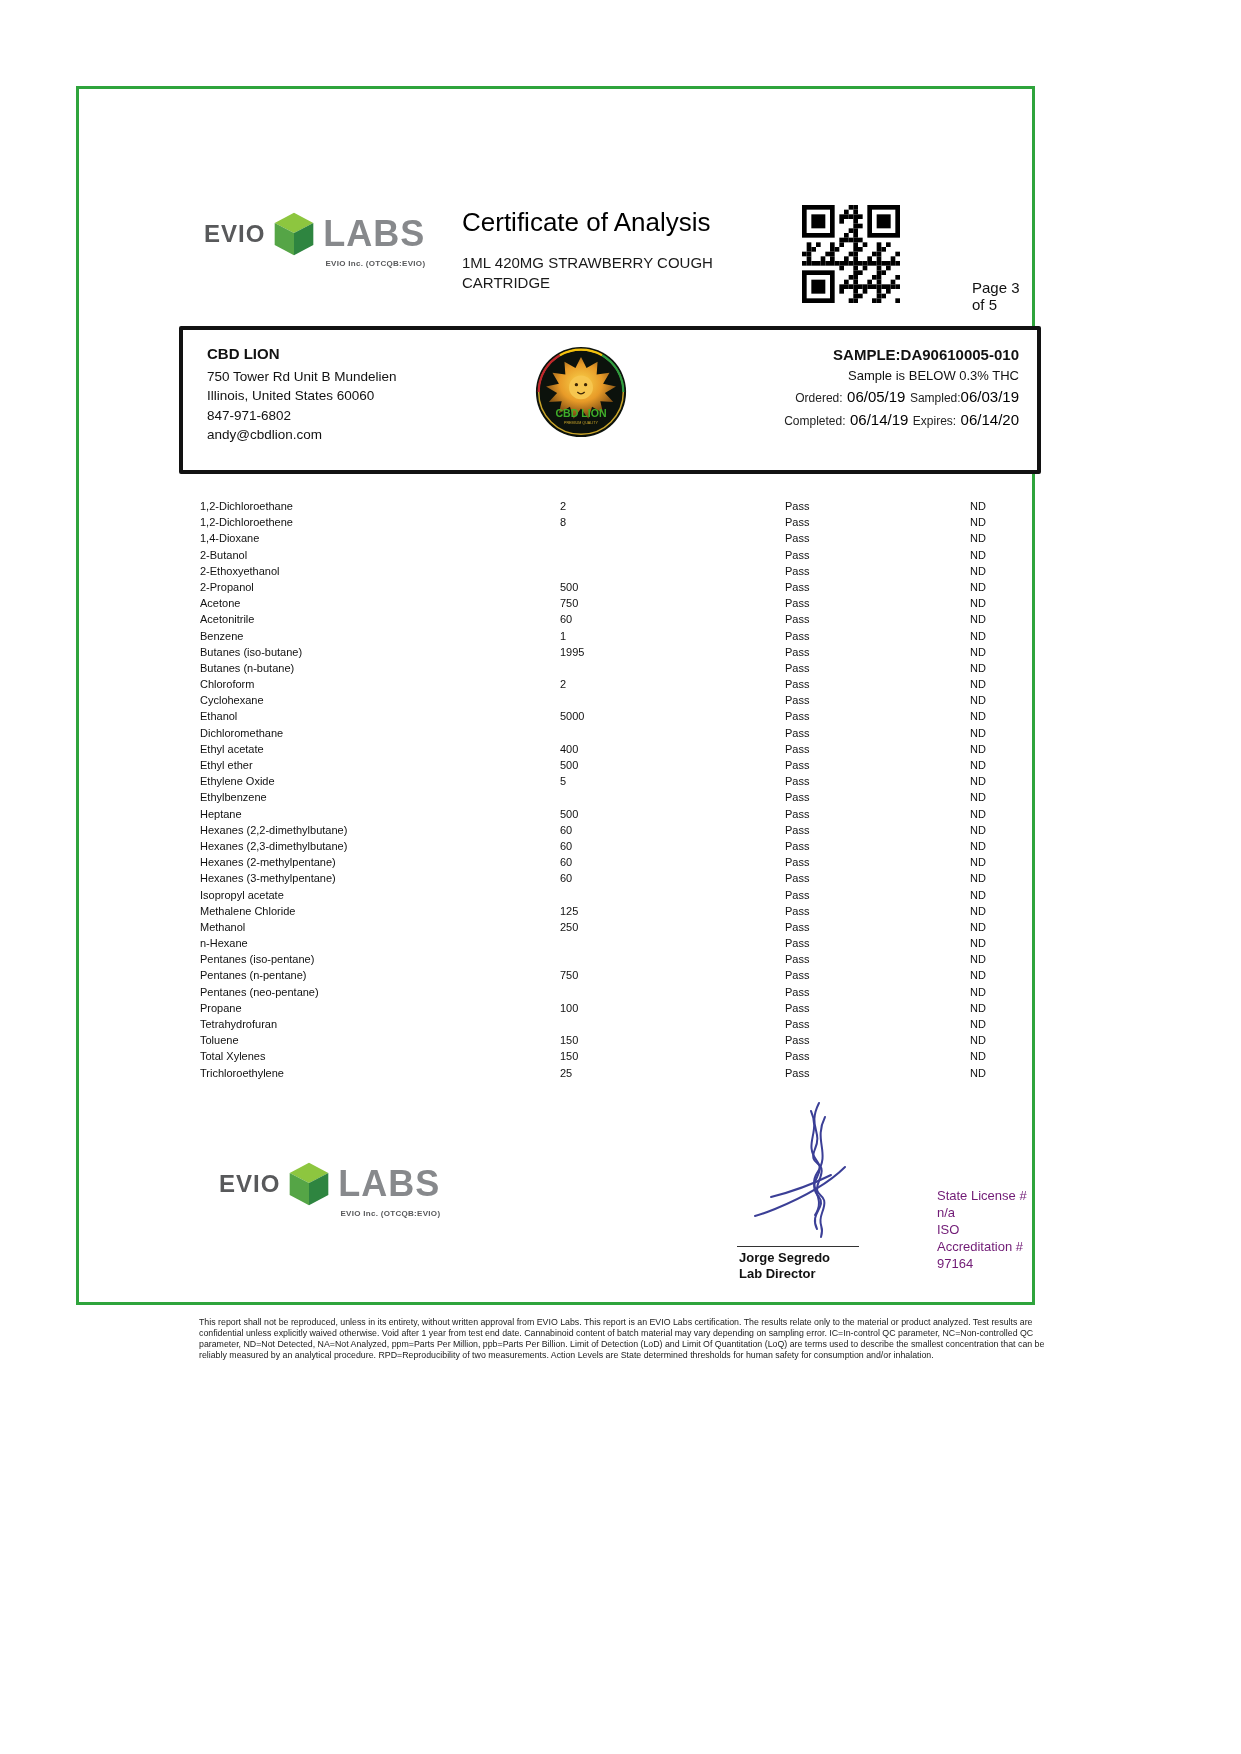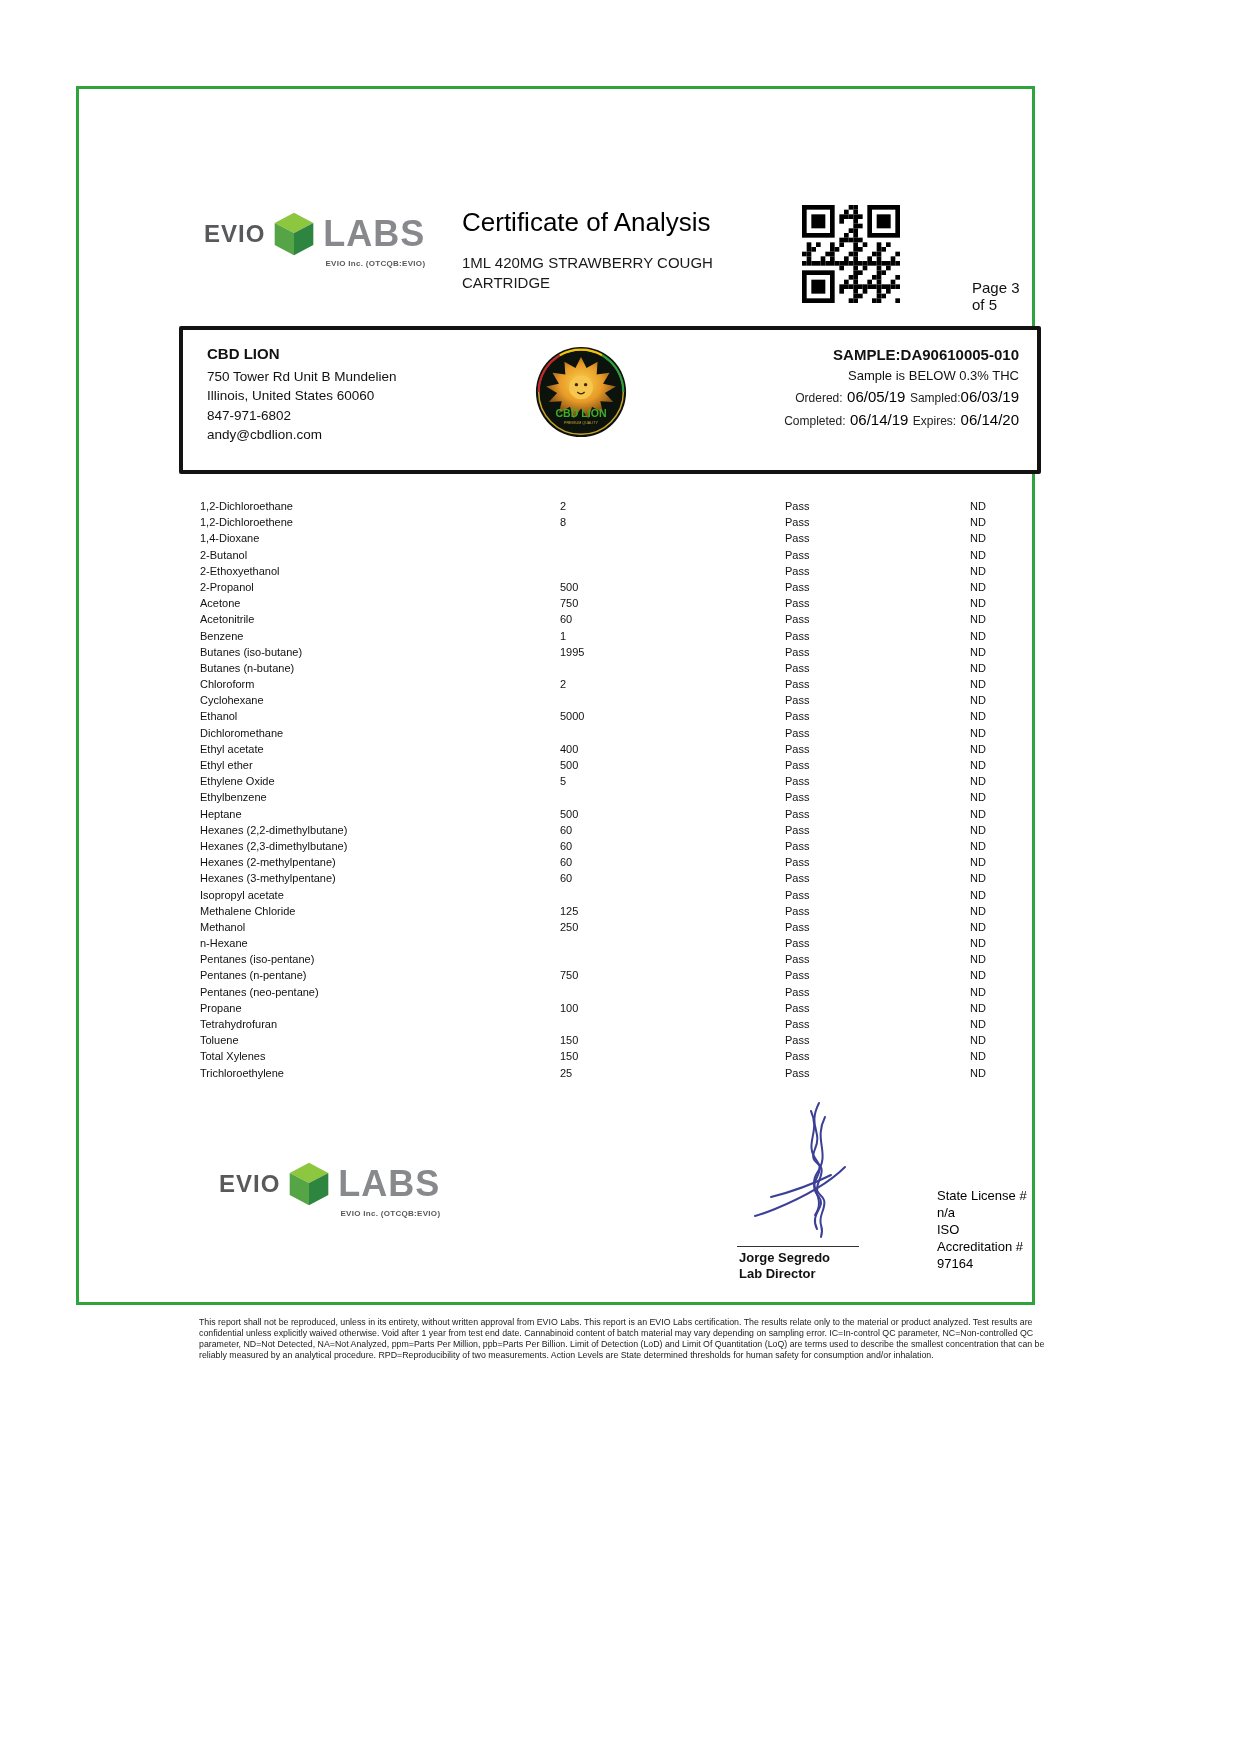--- a/index.html
+++ b/index.html
@@ -51,21 +51,21 @@
             grid-template-columns:360px 225px 185px 1fr;font-size:15px;font-weight:700;color:#000;}
   .tbl-body{position:absolute;left:105px;top:410px;width:882px;margin-left:16px;}
   .trow{display:grid;grid-template-columns:360px 225px 185px 1fr;height:16.2px;
         font-size:11px;line-height:14px;color:#111;}
 
   
   .lab-address{position:absolute;left:425px;top:1058px;font-size:15px;line-height:19px;color:#111;width:230px;}
   .signature{position:absolute;left:648px;top:1008px;width:160px;height:150px;}
   .sig-line{position:absolute;left:658px;top:1157px;width:122px;border-top:1.5px solid #333;}
   .sig-name{position:absolute;left:660px;top:1161px;font-size:13px;line-height:16px;color:#111;font-weight:bold;}
-  .license{position:absolute;left:858px;top:1098px;font-size:13px;line-height:17px;color:#000000;}
+  .license{position:absolute;left:858px;top:1098px;font-size:13px;line-height:17px;color:#701a75;}
 
   .disclaimer{position:absolute;left:120px;top:1228px;width:864px;font-size:8.8px;
               line-height:11px;color:#222;text-align:left;}
 </style>
 </head>
 <body>
 
 <div class="page">
   <div class="frame">
 

